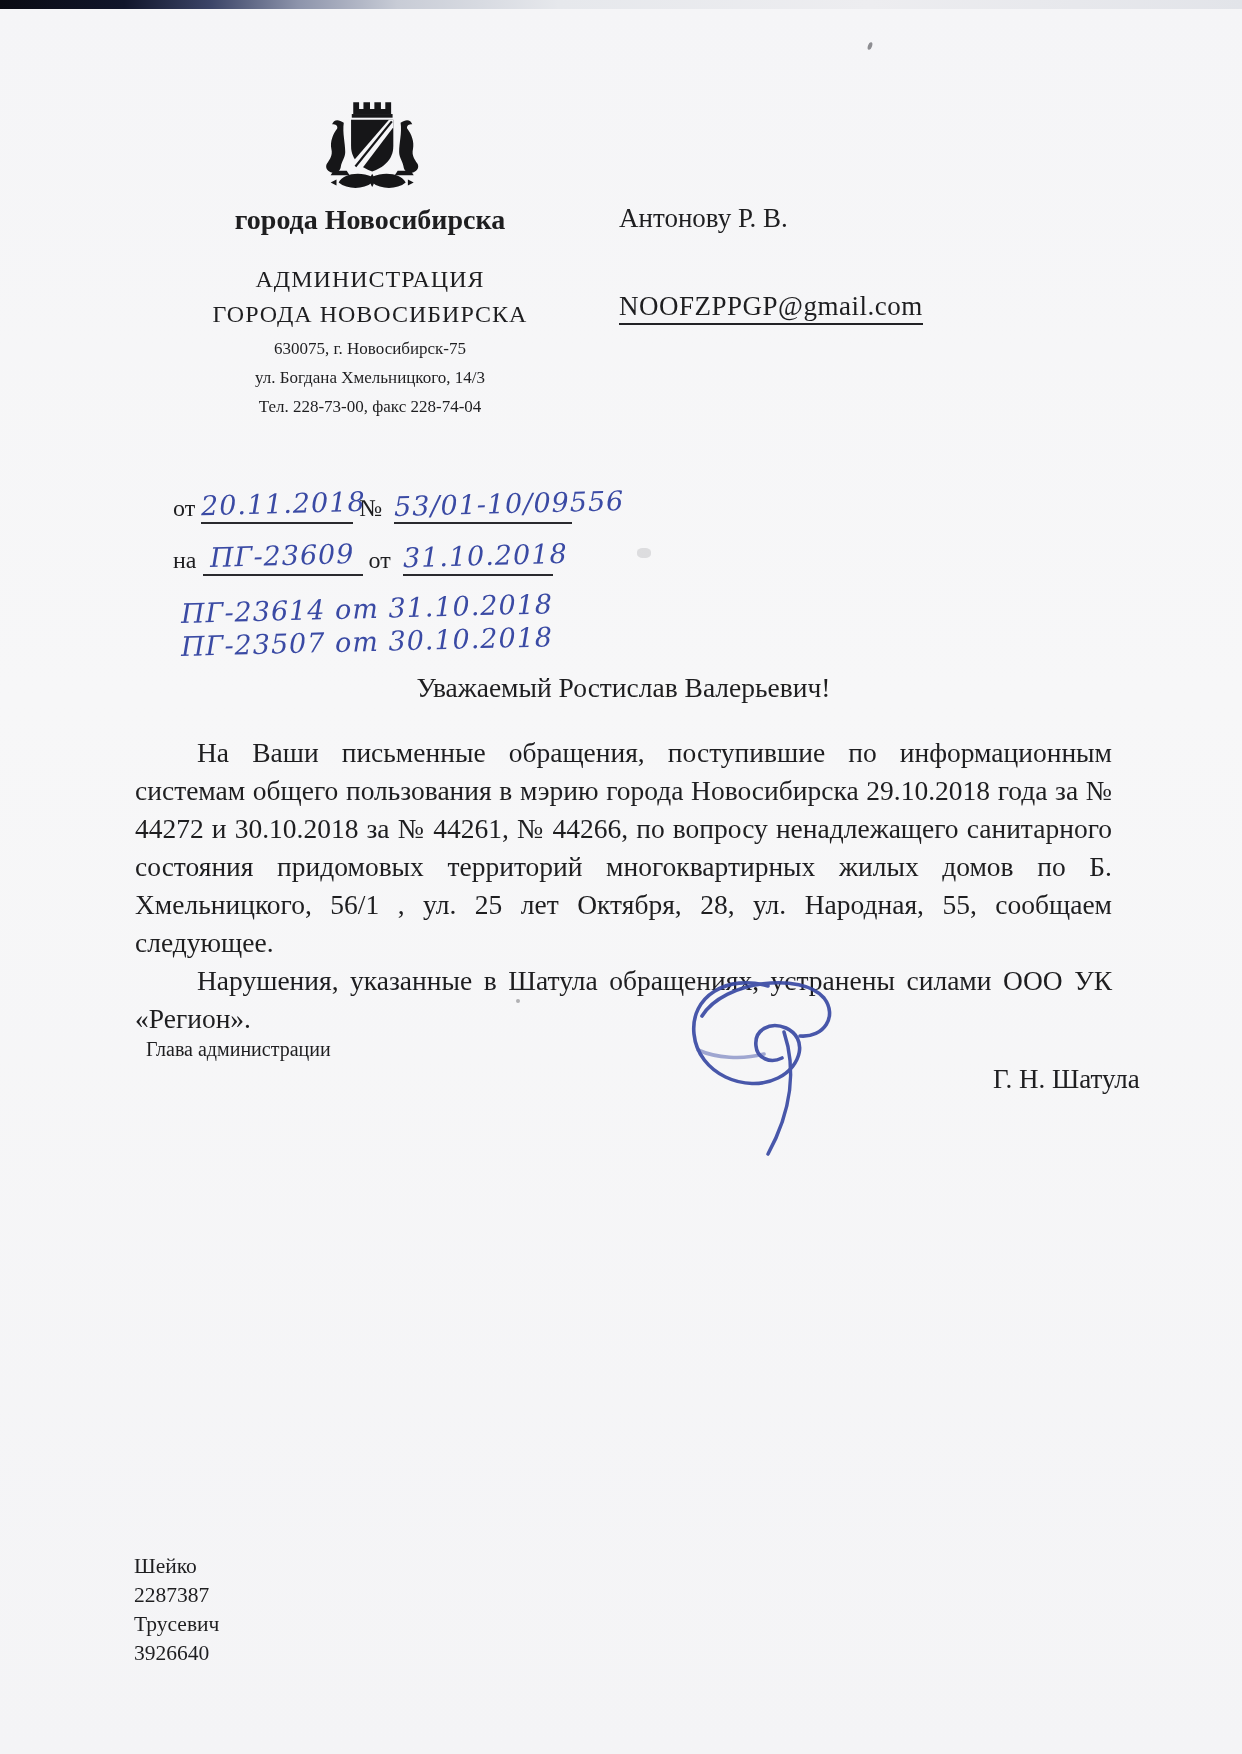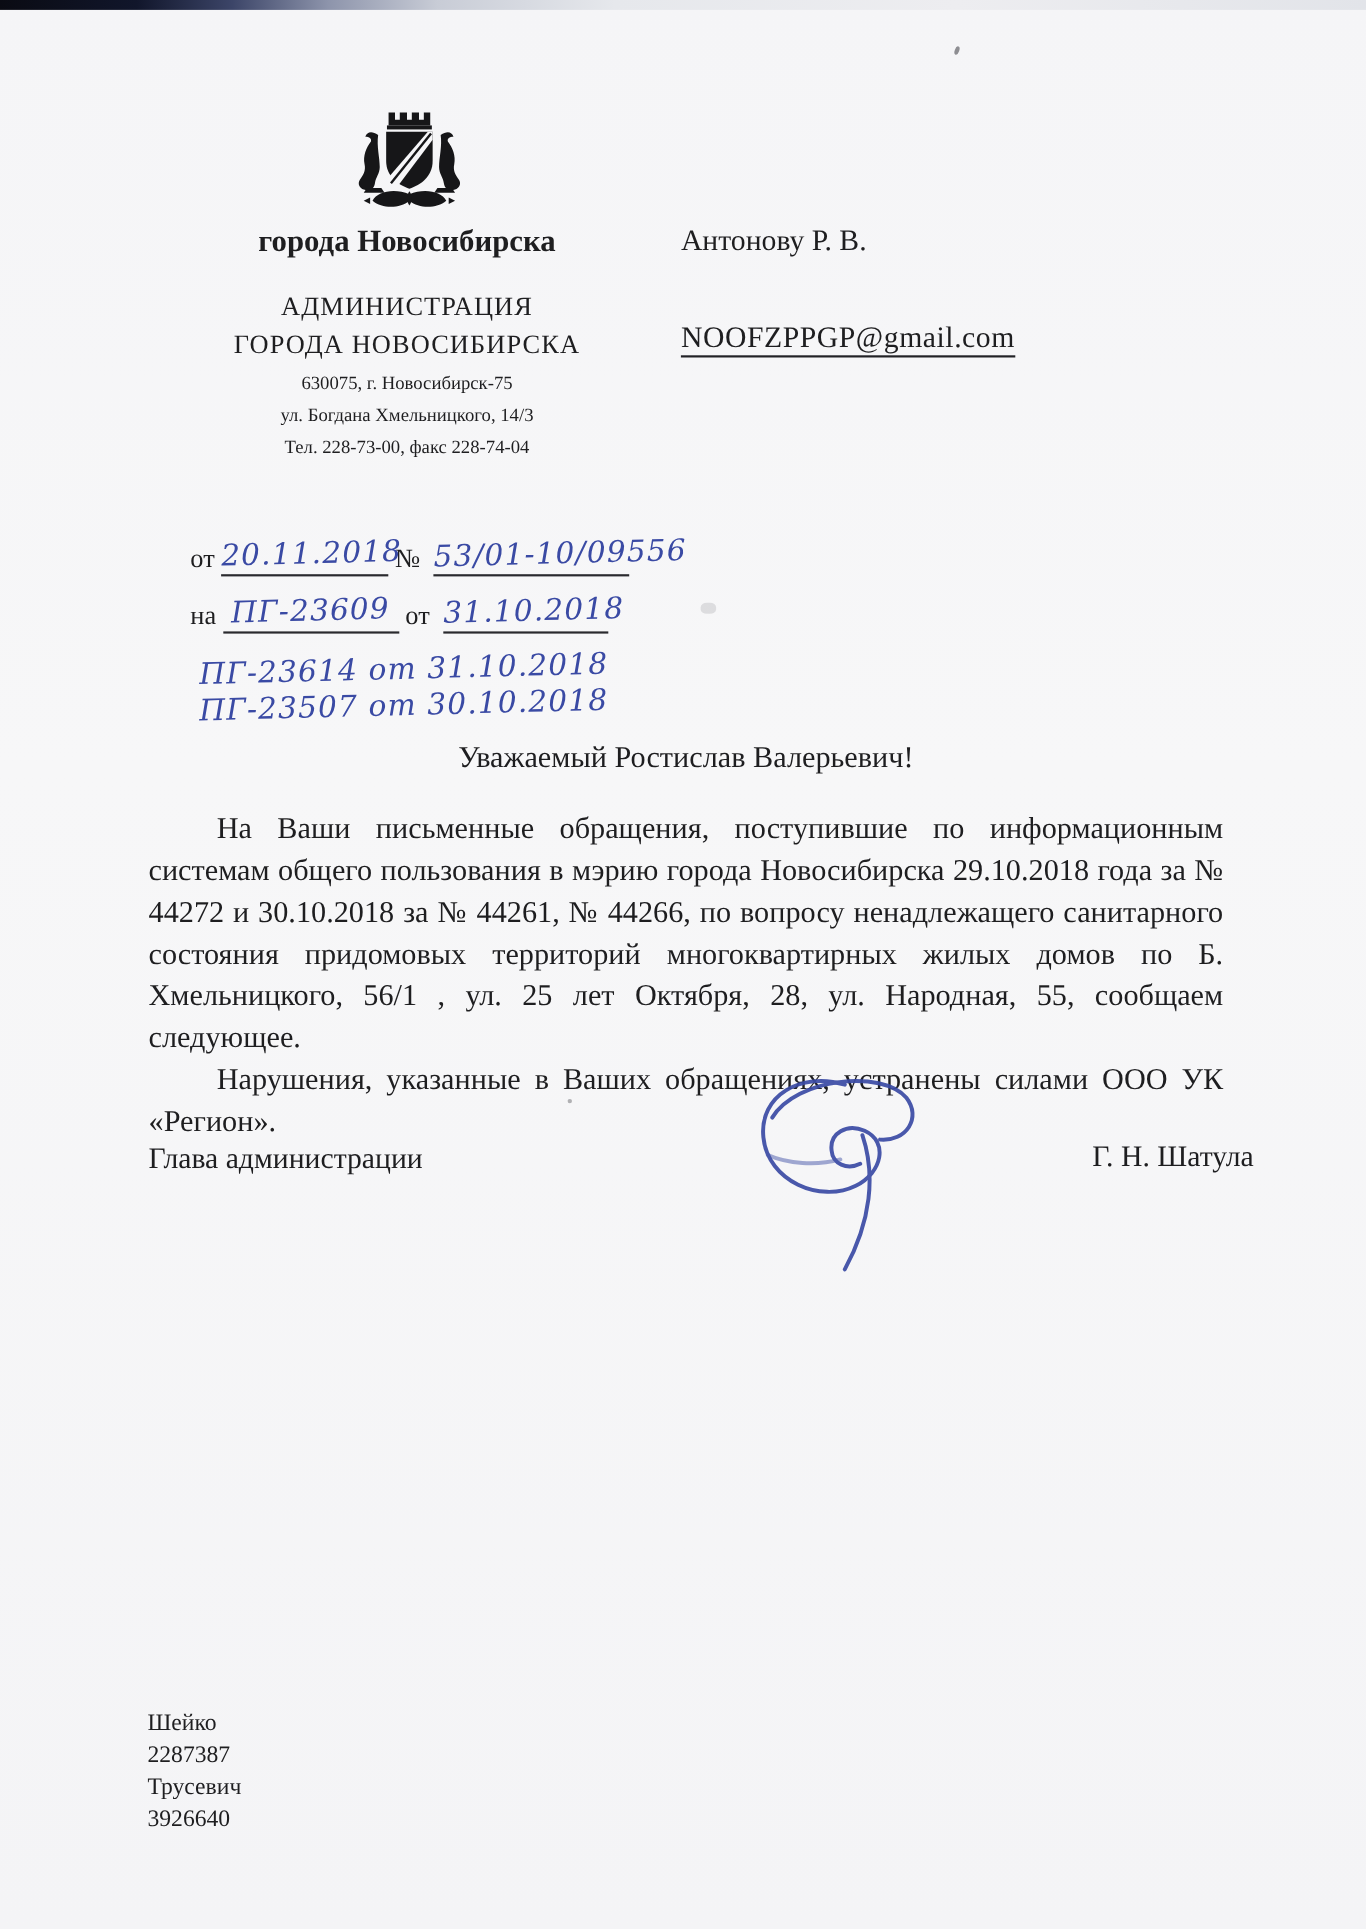--- a/index.html
+++ b/index.html
@@ -69,22 +69,22 @@
     position:absolute;left:135px;top:672px;width:977px;
     font-size:27.5px;text-align:center;
   }
   .body-text{
     position:absolute;left:135px;top:734px;width:977px;
     font-size:27.5px;line-height:38px;text-align:justify;
   }
   .body-text p{margin:0;text-indent:62px;}
 
   
-  .sig-title{position:absolute;left:135px;top:1038px;font-size:27px;}
-  .sig-name{position:absolute;left:993px;top:1036px;font-size:27px;white-space:nowrap;text-align:center;}
+  .sig-title{position:absolute;left:146px;top:1038px;font-size:20px;}
+  .sig-name{position:absolute;left:993px;top:1064px;font-size:27px;white-space:nowrap;text-align:center;}
   .sig-scribble{position:absolute;left:672px;top:972px;width:180px;height:185px;}
 
   
   .footer{position:absolute;left:134px;top:1552px;font-size:21.5px;line-height:29px;}
 </style>
 </head>
 <body>
 
 <div class="page">
 
@@ -152,21 +152,21 @@
 
   <div class="recipient">
     <div>Антонову Р. В.</div>
     <div class="email">NOOFZPPGP@gmail.com</div>
   </div>
 
   <div class="salutation">Уважаемый Ростислав Валерьевич!</div>
 
   <div class="body-text">
     <p>На Ваши письменные обращения, поступившие по информационным системам общего пользования в мэрию города Новосибирска 29.10.2018 года за № 44272 и 30.10.2018 за № 44261, № 44266, по вопросу ненадлежащего санитарного состояния придомовых территорий многоквартирных жилых домов по Б. Хмельницкого, 56/1 , ул. 25 лет Октября, 28, ул. Народная, 55, сообщаем следующее.</p>
-    <p>Нарушения, указанные в Ваших обращениях, устранены силами ООО УК «Регион».</p>
+    <p>Нарушения, указанные в Шатула обращениях, устранены силами ООО УК «Регион».</p>
   </div>
 
   <div class="sig-title">Глава администрации</div>
 
   <svg class="sig-scribble" viewBox="0 0 180 185" aria-hidden="true">
     <g fill="none" stroke="#3a4aa4" stroke-width="3.6" stroke-linecap="round" opacity="0.92">
       <path d="M96 14 C 56 2, 18 24, 22 62 C 26 102, 74 122, 106 106 C 130 94, 136 66, 114 56 C 98 49, 82 58, 84 74 C 85 86, 98 92, 110 86"></path>
       <path d="M30 44 C 52 8, 130 0, 152 26 C 166 44, 152 66, 128 64"></path>
       <path d="M112 60 C 124 96, 120 138, 96 182"></path>
       <path d="M26 78 C 44 86, 70 88, 92 82" opacity="0.5"></path>

